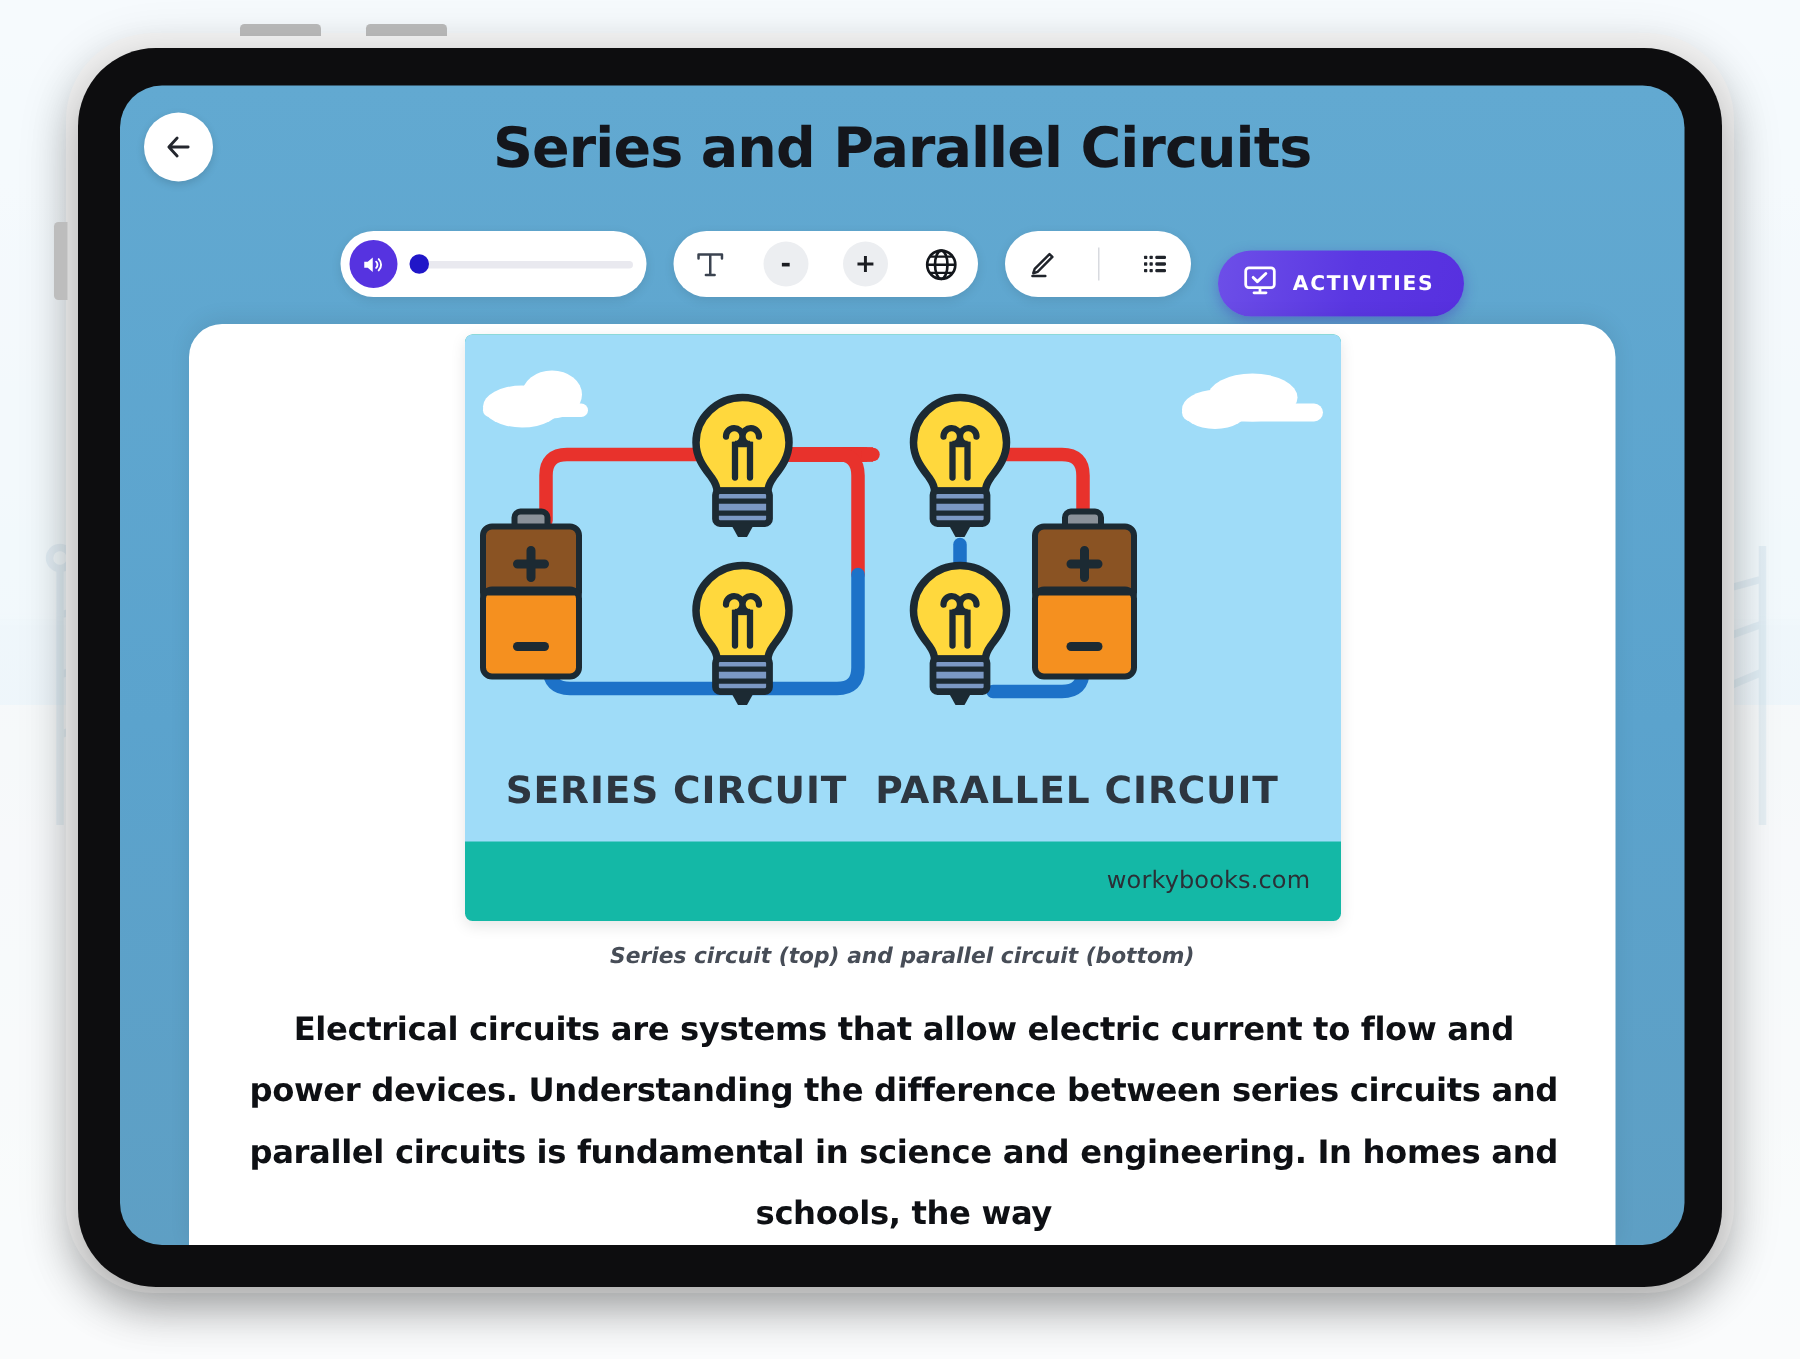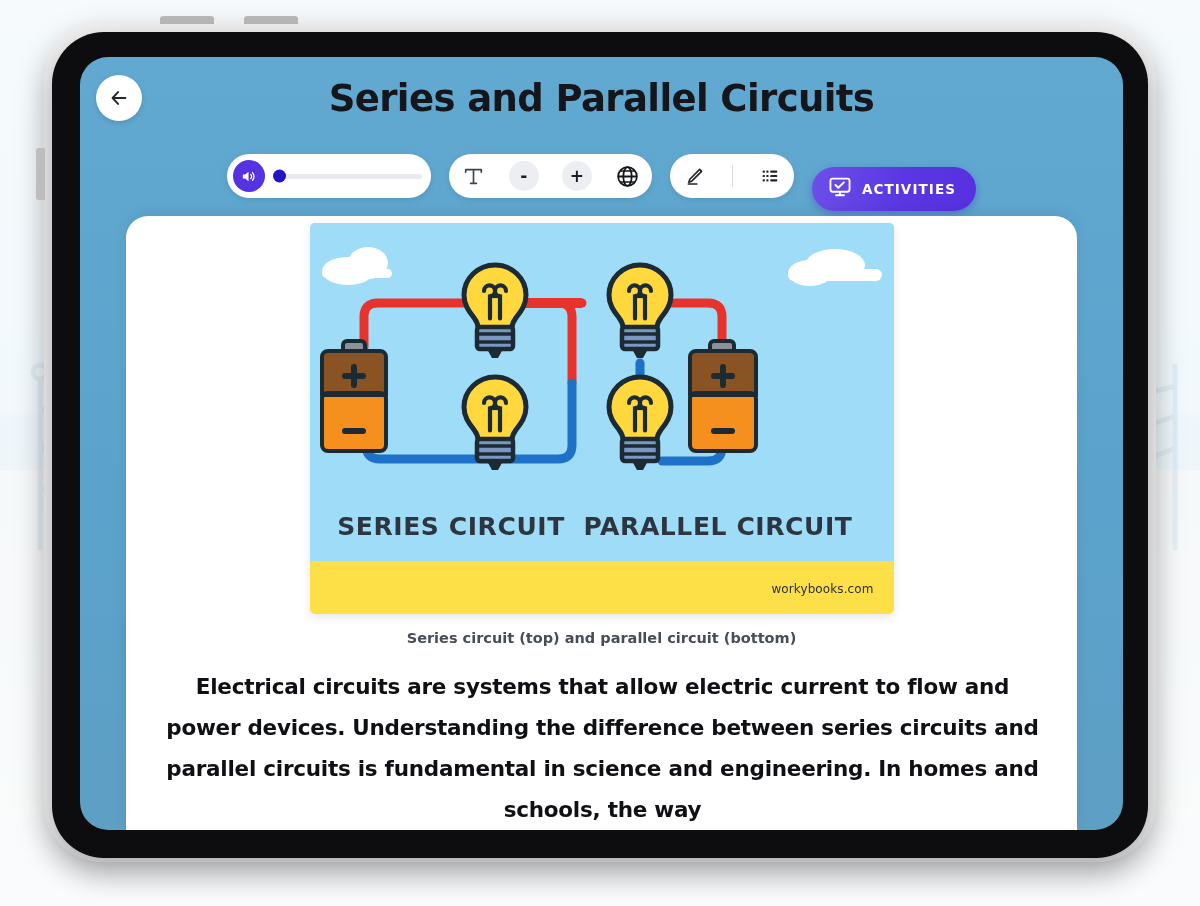--- a/index.html
+++ b/index.html
@@ -166,38 +166,38 @@
     box-shadow: 0 -3px 14px rgba(0,0,0,.08);
     overflow: hidden;
     padding-top: 7px;
   }
 
   
   .figure-wrap { display: flex; flex-direction: column; align-items: center; }
   .figure {
     position: relative;
     width: 584px; height: 391px;
-    background: #fde047;
+    background: #14b8a6;
     border-radius: 5px;
     box-shadow: 0 3px 10px rgba(0,0,0,.10);
     overflow: hidden;
   }
   .figure-inner {
     position: absolute; left: 0; top: 0;
     width: 584px; height: 338px;
     background: #9fdcf8;
   }
   .figure-credit {
     position: absolute; right: 20px; bottom: 18px;
-    font-size: 12px; color: #2b2f36; letter-spacing: .1px;
+    font-size: 16px; color: #2b2f36; letter-spacing: .1px;
     font-family: "DejaVu Sans", sans-serif;
   }
   .figure-caption {
     margin-top: 16px;
-    font-size: 14.5px; font-weight: 700; 
+    font-size: 14.5px; font-weight: 700; font-style: italic;
     color: #474d57; text-align: center;
     font-family: "DejaVu Sans", sans-serif;
   }
 
   
   .body-text {
     margin: 20px 0 0 0;
     padding: 0 36px 0 38px;
     font-size: 21.5px;
     font-weight: 800;

